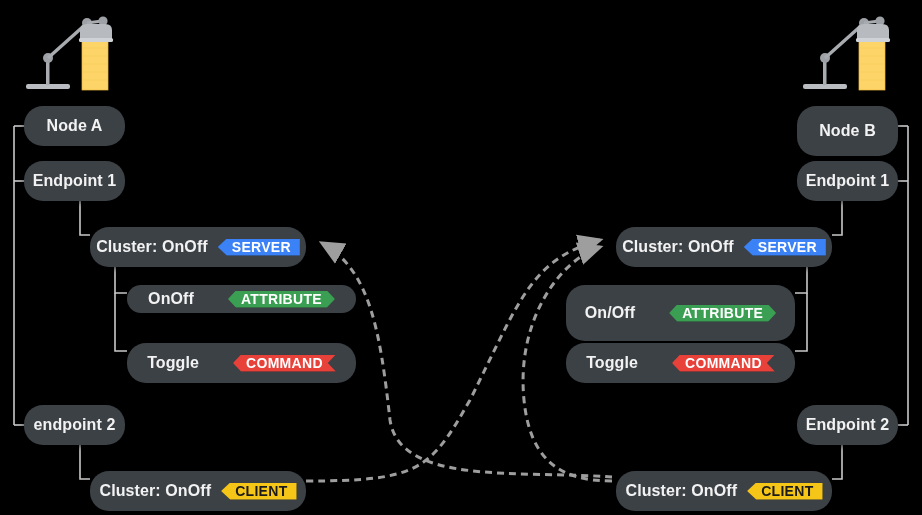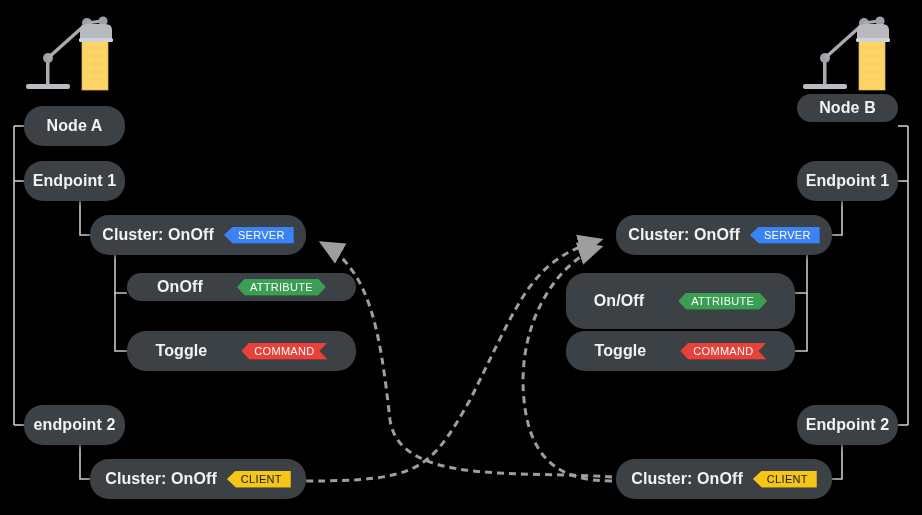--- a/index.html
+++ b/index.html
@@ -52,32 +52,33 @@
   
   .box.simple {
     justify-content: center;
   }
 
   
   .box.row {
     justify-content: center;
     gap: 10px;
     padding: 0 26px;
+    margin-top: 12px;
   }
 
   
   .badge {
     position: relative;
     display: inline-flex;
     align-items: center;
     justify-content: center;
     height: 17px;
     padding: 0 9px;
-    font-size: 11px;
-    font-weight: normal;
+    font-size: 14px;
+    font-weight: bold;
     letter-spacing: 0.3px;
     color: #ffffff;
     line-height: 1;
     box-shadow: 1px 2px 2px rgba(0,0,0,0.5);
     text-align: right;
   }
   
   .badge.point-left {
     clip-path: polygon(0% 50%, 9px 0%, 100% 0%, 100% 100%, 9px 100%);
     padding-left: 14px;
@@ -226,21 +227,21 @@
     <rect x="28" y="52" width="3.5" height="25" fill="#a8abaf"></rect>
     <circle cx="30" cy="50" r="5" fill="#9ea1a6"></circle>
     <line x1="30" y1="50" x2="68" y2="16" stroke="#a8abaf" stroke-width="3.4"></line>
     <circle cx="69" cy="15" r="5" fill="#9ea1a6"></circle>
     <line x1="69" y1="15" x2="84" y2="13" stroke="#a8abaf" stroke-width="3.2"></line>
     <circle cx="85" cy="13" r="4.6" fill="#9ea1a6"></circle>
     <path d="M62,33 L62,22 Q62,16 69,16 L87,16 Q94,16 94,22 L94,33 Z" fill="#b7bbc0"></path>
     <rect x="61" y="30" width="34" height="4" rx="1.6" fill="#cfd3d7"></rect>
   </svg>
 
-  <div class="box simple" style="left:797px; top:94px; width:101px; height:28px;">
+  <div class="box simple" style="left:797px; top:106px; width:101px; height:50px;">
     <span class="box-label">Node B</span>
   </div>
 
   <div class="box simple" style="left:797px; top:161px; width:101px; height:40px;">
     <span class="box-label">Endpoint 1</span>
   </div>
 
   <div class="box row" style="left:616px; top:215px; width:216px; height:40px;">
     <span class="box-label">Cluster: OnOff</span>
     <span class="badge point-left" style="background:#3b82f6;">SERVER</span>

